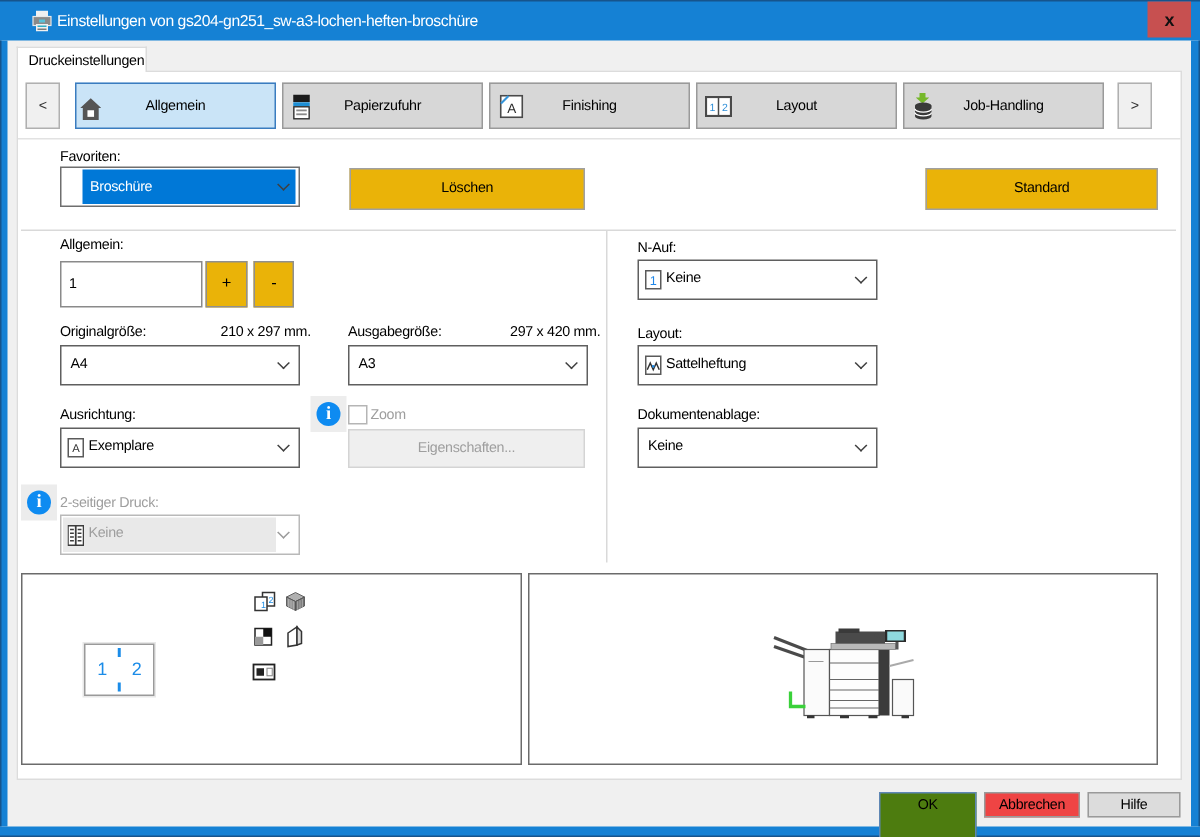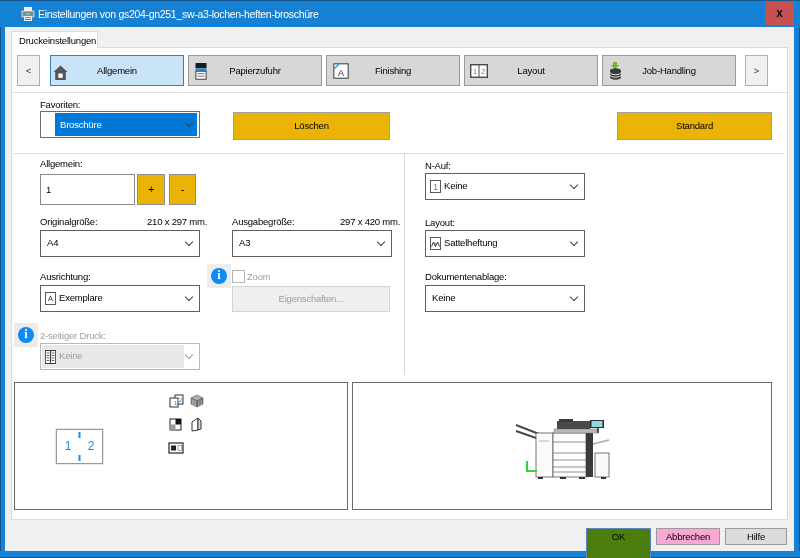--- a/index.html
+++ b/index.html
@@ -260,14 +260,14 @@
 
   <path d="M14 44 L14 54 L24 54" fill="none" stroke="#3ad13a" stroke-width="2.2"></path>
 
   <rect x="25" y="60" width="5" height="2" fill="#333"></rect>
   <rect x="47" y="60" width="6" height="2" fill="#333"></rect>
   <rect x="66" y="60" width="6" height="2" fill="#333"></rect>
   <rect x="88" y="60" width="5" height="2" fill="#333"></rect>
 </svg>
 
 <div class="abs gbtn" style="left:586px;top:528px;width:65px;height:31px;line-height:15px;border-color:#5f87b5;background:#4d7c0f">OK</div>
-<div class="abs gbtn" style="left:656px;top:528px;width:64px;height:17px;line-height:15px;border-color:#9a9a9a;background:#f9a8d4">Abbrechen</div>
+<div class="abs gbtn" style="left:656px;top:528px;width:64px;height:17px;line-height:15px;border-color:#9a9a9a;background:#ef4444">Abbrechen</div>
 <div class="abs gbtn" style="left:725px;top:528px;width:62px;height:17px;line-height:15px;border-color:#9a9a9a;background:#dcdcdc">Hilfe</div>
 
 </body></html>

